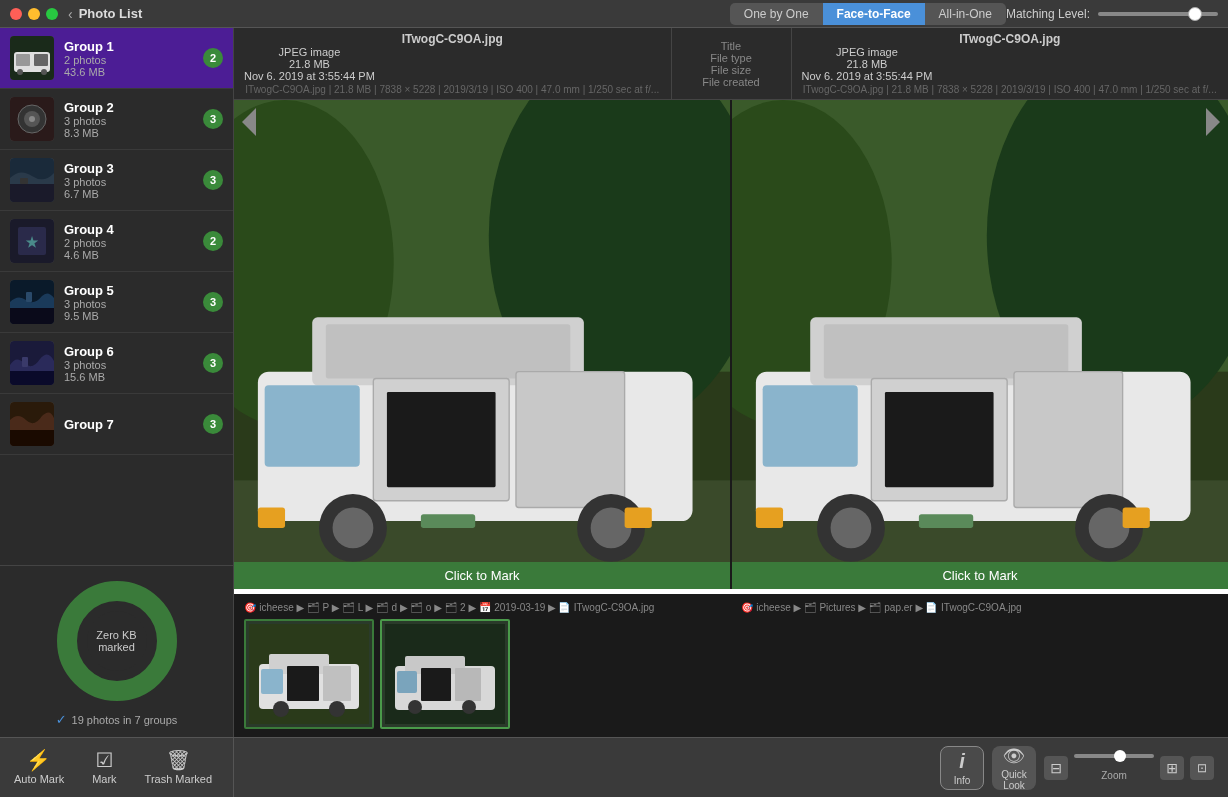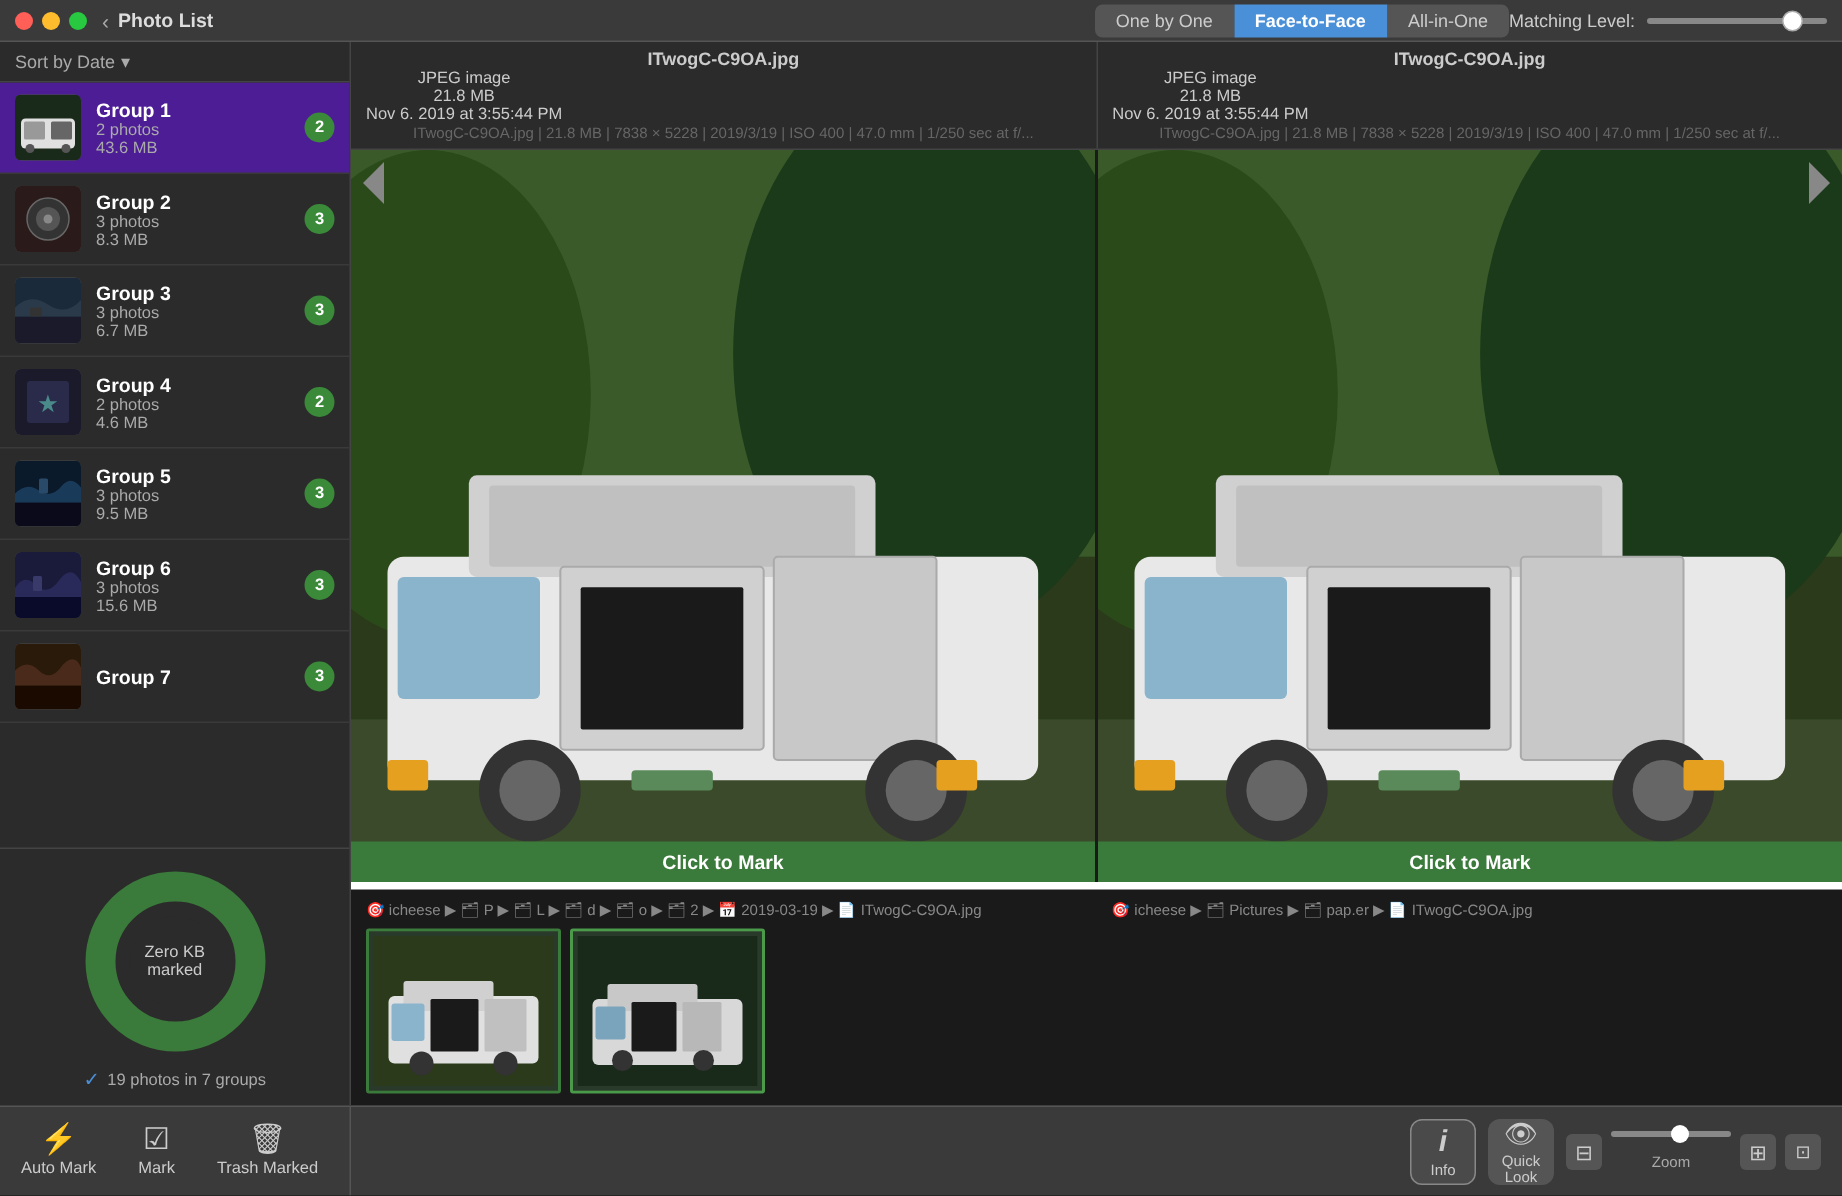--- a/index.html
+++ b/index.html
@@ -246,21 +246,20 @@
       position: absolute;
       bottom: 0;
       left: 0;
       right: 0;
       background: #3a7a3a;
       text-align: center;
       padding: 6px;
       font-size: 13px;
       color: #fff;
       cursor: pointer;
-      font-weight: bold;
     }
     .triangle-indicator {
       position: absolute;
       top: 8px;
       width: 0;
       height: 0;
     }
     .triangle-left {
       left: 8px;
       border-top: 14px solid transparent;
@@ -437,24 +436,20 @@
     <span>Matching Level:</span>
     <div class="slider-track">
       <div class="slider-thumb"></div>
     </div>
   </div>
 </div>
 
 <div class="main-layout">
 
   <div class="sidebar">
-    <div class="sort-bar">
-      <span>Sort by Date</span>
-      <span>▾</span>
-    </div>
     <div class="group-list">
 
       <div class="group-item selected">
         <div class="group-thumb">
           <svg viewBox="0 0 44 44" xmlns="http://www.w3.org/2000/svg">
             <rect width="44" height="44" fill="#1a2a1a"></rect>
             <rect x="4" y="16" width="36" height="20" rx="3" fill="#e0e0e0"></rect>
             <rect x="6" y="18" width="14" height="12" rx="1" fill="#999"></rect>
             <rect x="24" y="18" width="14" height="12" rx="1" fill="#666"></rect>
             <circle cx="10" cy="36" r="3" fill="#555"></circle>
@@ -598,20 +593,26 @@
         <div style="display:flex;width:100%;justify-content:space-between;">
           <div>
             <div class="comp-value">JPEG image</div>
             <div class="comp-value">21.8 MB</div>
             <div class="comp-value">Nov 6. 2019 at 3:55:44 PM</div>
           </div>
         </div>
         <div class="comp-exif">ITwogC-C9OA.jpg  |  21.8 MB  |  7838 × 5228  |  2019/3/19  |  ISO 400  |  47.0 mm  |  1/250 sec at f/...</div>
       </div>
 
+      <div style="display:flex;flex-direction:column;justify-content:center;align-items:center;padding:4px 10px;min-width:120px;border-right:1px solid #444;">
+        <div class="comp-label">Title</div>
+        <div class="comp-label">File type</div>
+        <div class="comp-label">File size</div>
+        <div class="comp-label">File created</div>
+      </div>
 
       <div class="comp-col">
         <div class="comp-filename">ITwogC-C9OA.jpg</div>
         <div style="display:flex;width:100%;justify-content:space-between;">
           <div>
             <div class="comp-value">JPEG image</div>
             <div class="comp-value">21.8 MB</div>
             <div class="comp-value">Nov 6. 2019 at 3:55:44 PM</div>
           </div>
         </div>

